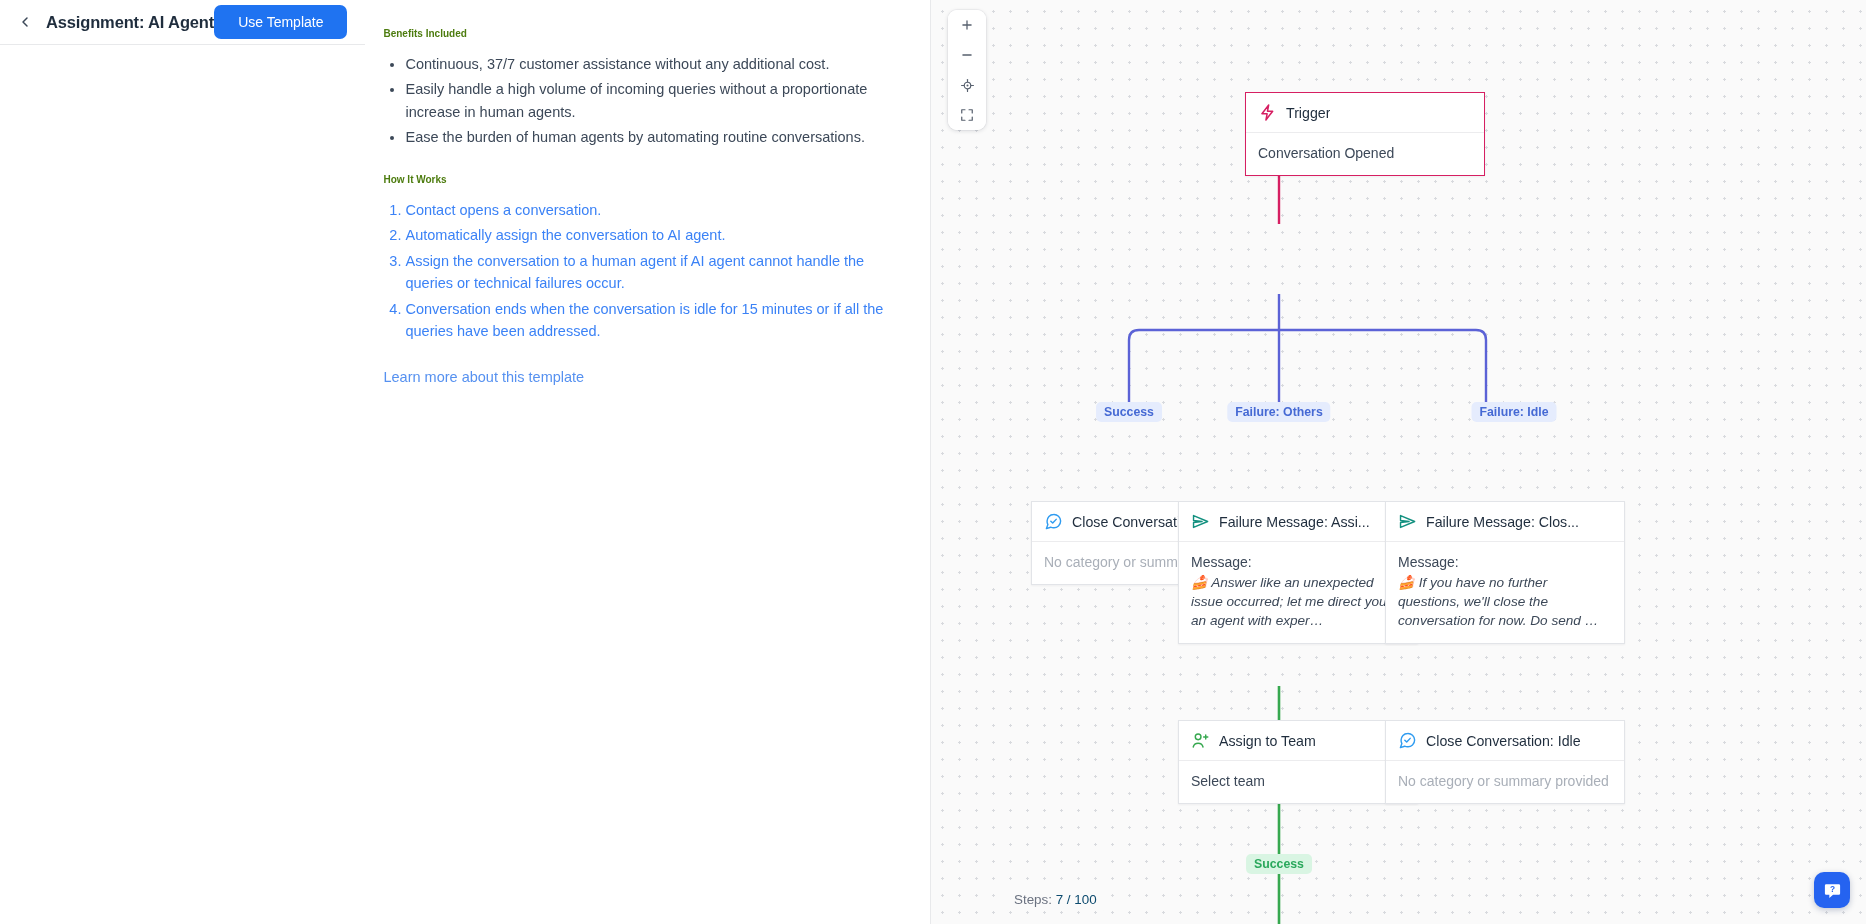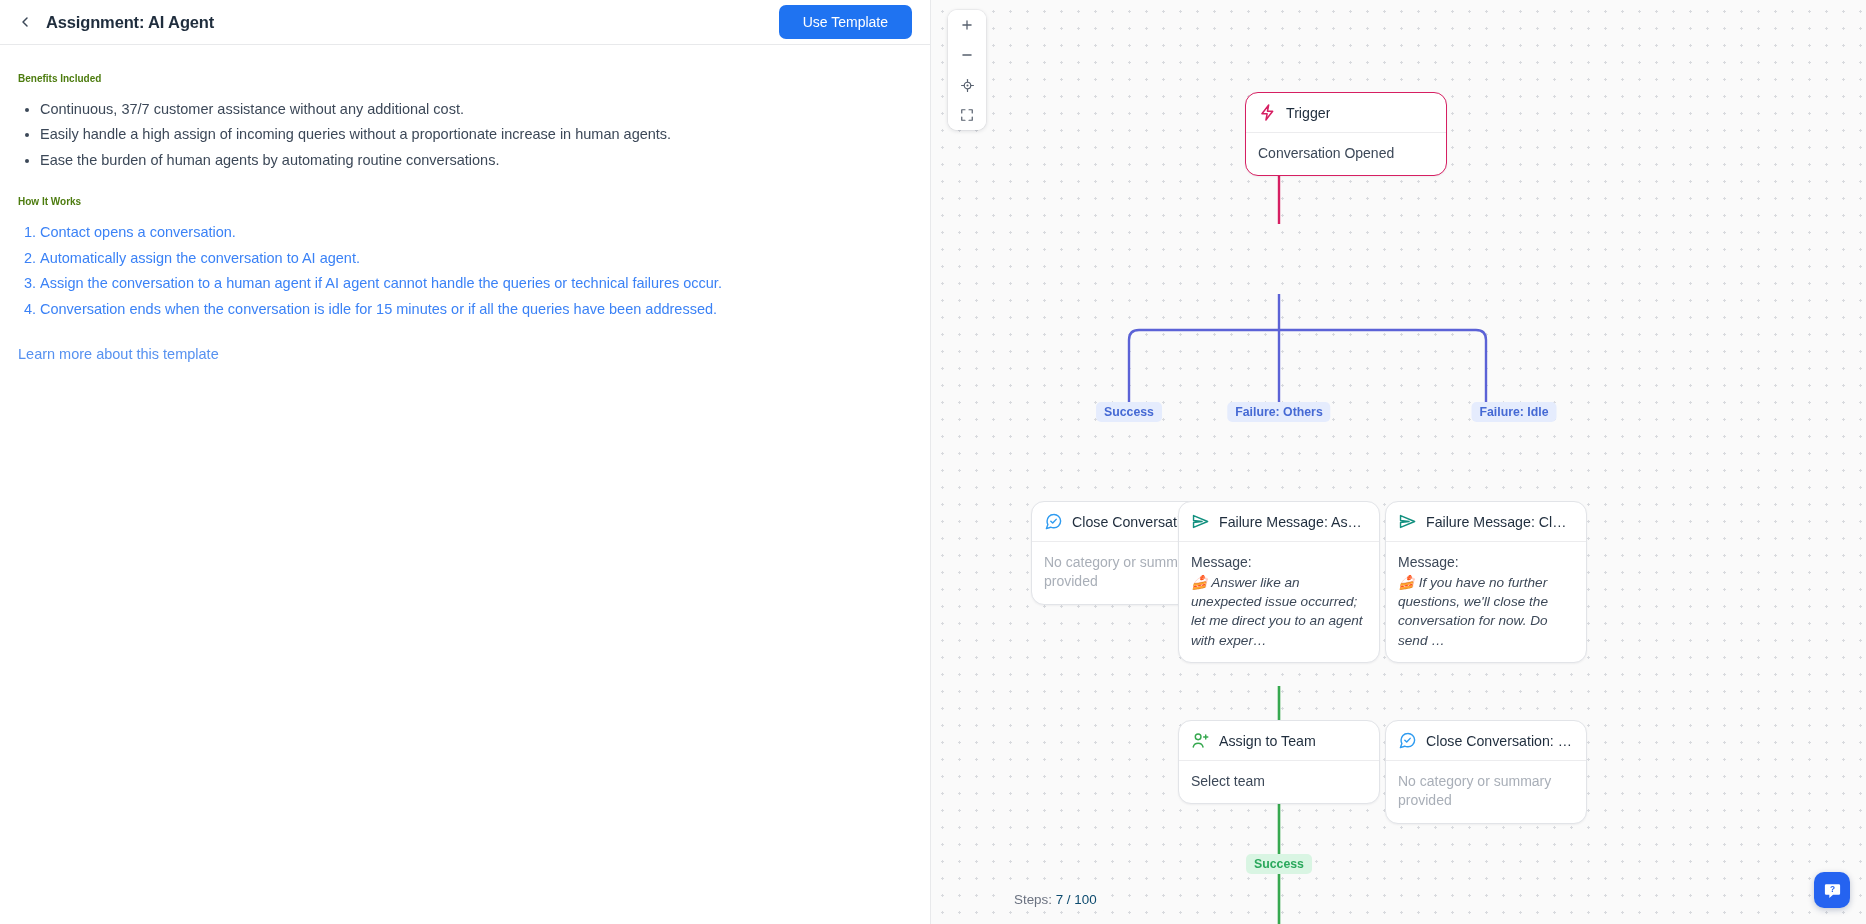--- a/index.html
+++ b/index.html
@@ -9,21 +9,21 @@
     background: #ffffff;
     overflow: hidden;
   }
   #app { position: relative; width: 1866px; height: 924px; display: flex; }
 
   
   .left-panel {
     width: 931px; height: 924px;
     background: #ffffff;
     border-right: 1px solid #e8e9eb;
-    display: flex; flex-direction: column;
+    display: flex; flex-direction: row;
     flex: 0 0 931px;
   }
   .lp-header {
     height: 45px; flex: 0 0 45px;
     display: flex; align-items: center;
     padding: 0 18px 0 12px;
     border-bottom: 1px solid #e8e9eb;
     background: #fff;
   }
   .back-btn {
@@ -101,23 +101,23 @@
     height: 30px; display: flex; align-items: center; justify-content: center;
     cursor: pointer; color: #57606e; background: #fff; border: none;
   }
   .zoom-btn + .zoom-btn { border-top: 0px solid transparent; }
 
   
   .node {
     position: absolute;
     background: #fff;
     border: 1px solid #e2e4e8;
-    border-radius: 13px;
+    border-radius: 0;
     box-shadow: 0 1px 2px rgba(16,24,40,.05);
-    width: 202px;
+    width: 240px;
     z-index: 10;
     overflow: hidden;
     cursor: pointer;
   }
   .node.trigger { border-color: #d61f62; }
   .node-head {
     display: flex; align-items: center; gap: 9px;
     padding: 10px 12px;
     border-bottom: 1px solid #ececee;
   }
@@ -180,21 +180,21 @@
       <div class="page-title">Assignment: AI Agent</div>
       <div class="header-spacer"></div>
       <button class="use-template-btn">Use Template</button>
     </div>
 
     <div class="lp-body">
 
       <h3 class="section-heading">Benefits Included</h3>
       <ul class="benefits">
         <li>Continuous, 37/7 customer assistance without any additional cost.</li>
-        <li>Easily handle a high assign of incoming queries without a proportionate increase in human agents.</li>
+        <li>Easily handle a high volume of incoming queries without a proportionate increase in human agents.</li>
         <li>Ease the burden of human agents by automating routine conversations.</li>
       </ul>
 
       <h3 class="section-heading">How It Works</h3>
       <ol class="steps">
         <li>Contact opens a conversation.</li>
         <li>Automatically assign the conversation to AI agent.</li>
         <li>Assign the conversation to a human agent if AI agent cannot handle the queries or technical failures occur.</li>
         <li>Conversation ends when the conversation is idle for 15 minutes or if all the queries have been addressed.</li>
       </ol>

